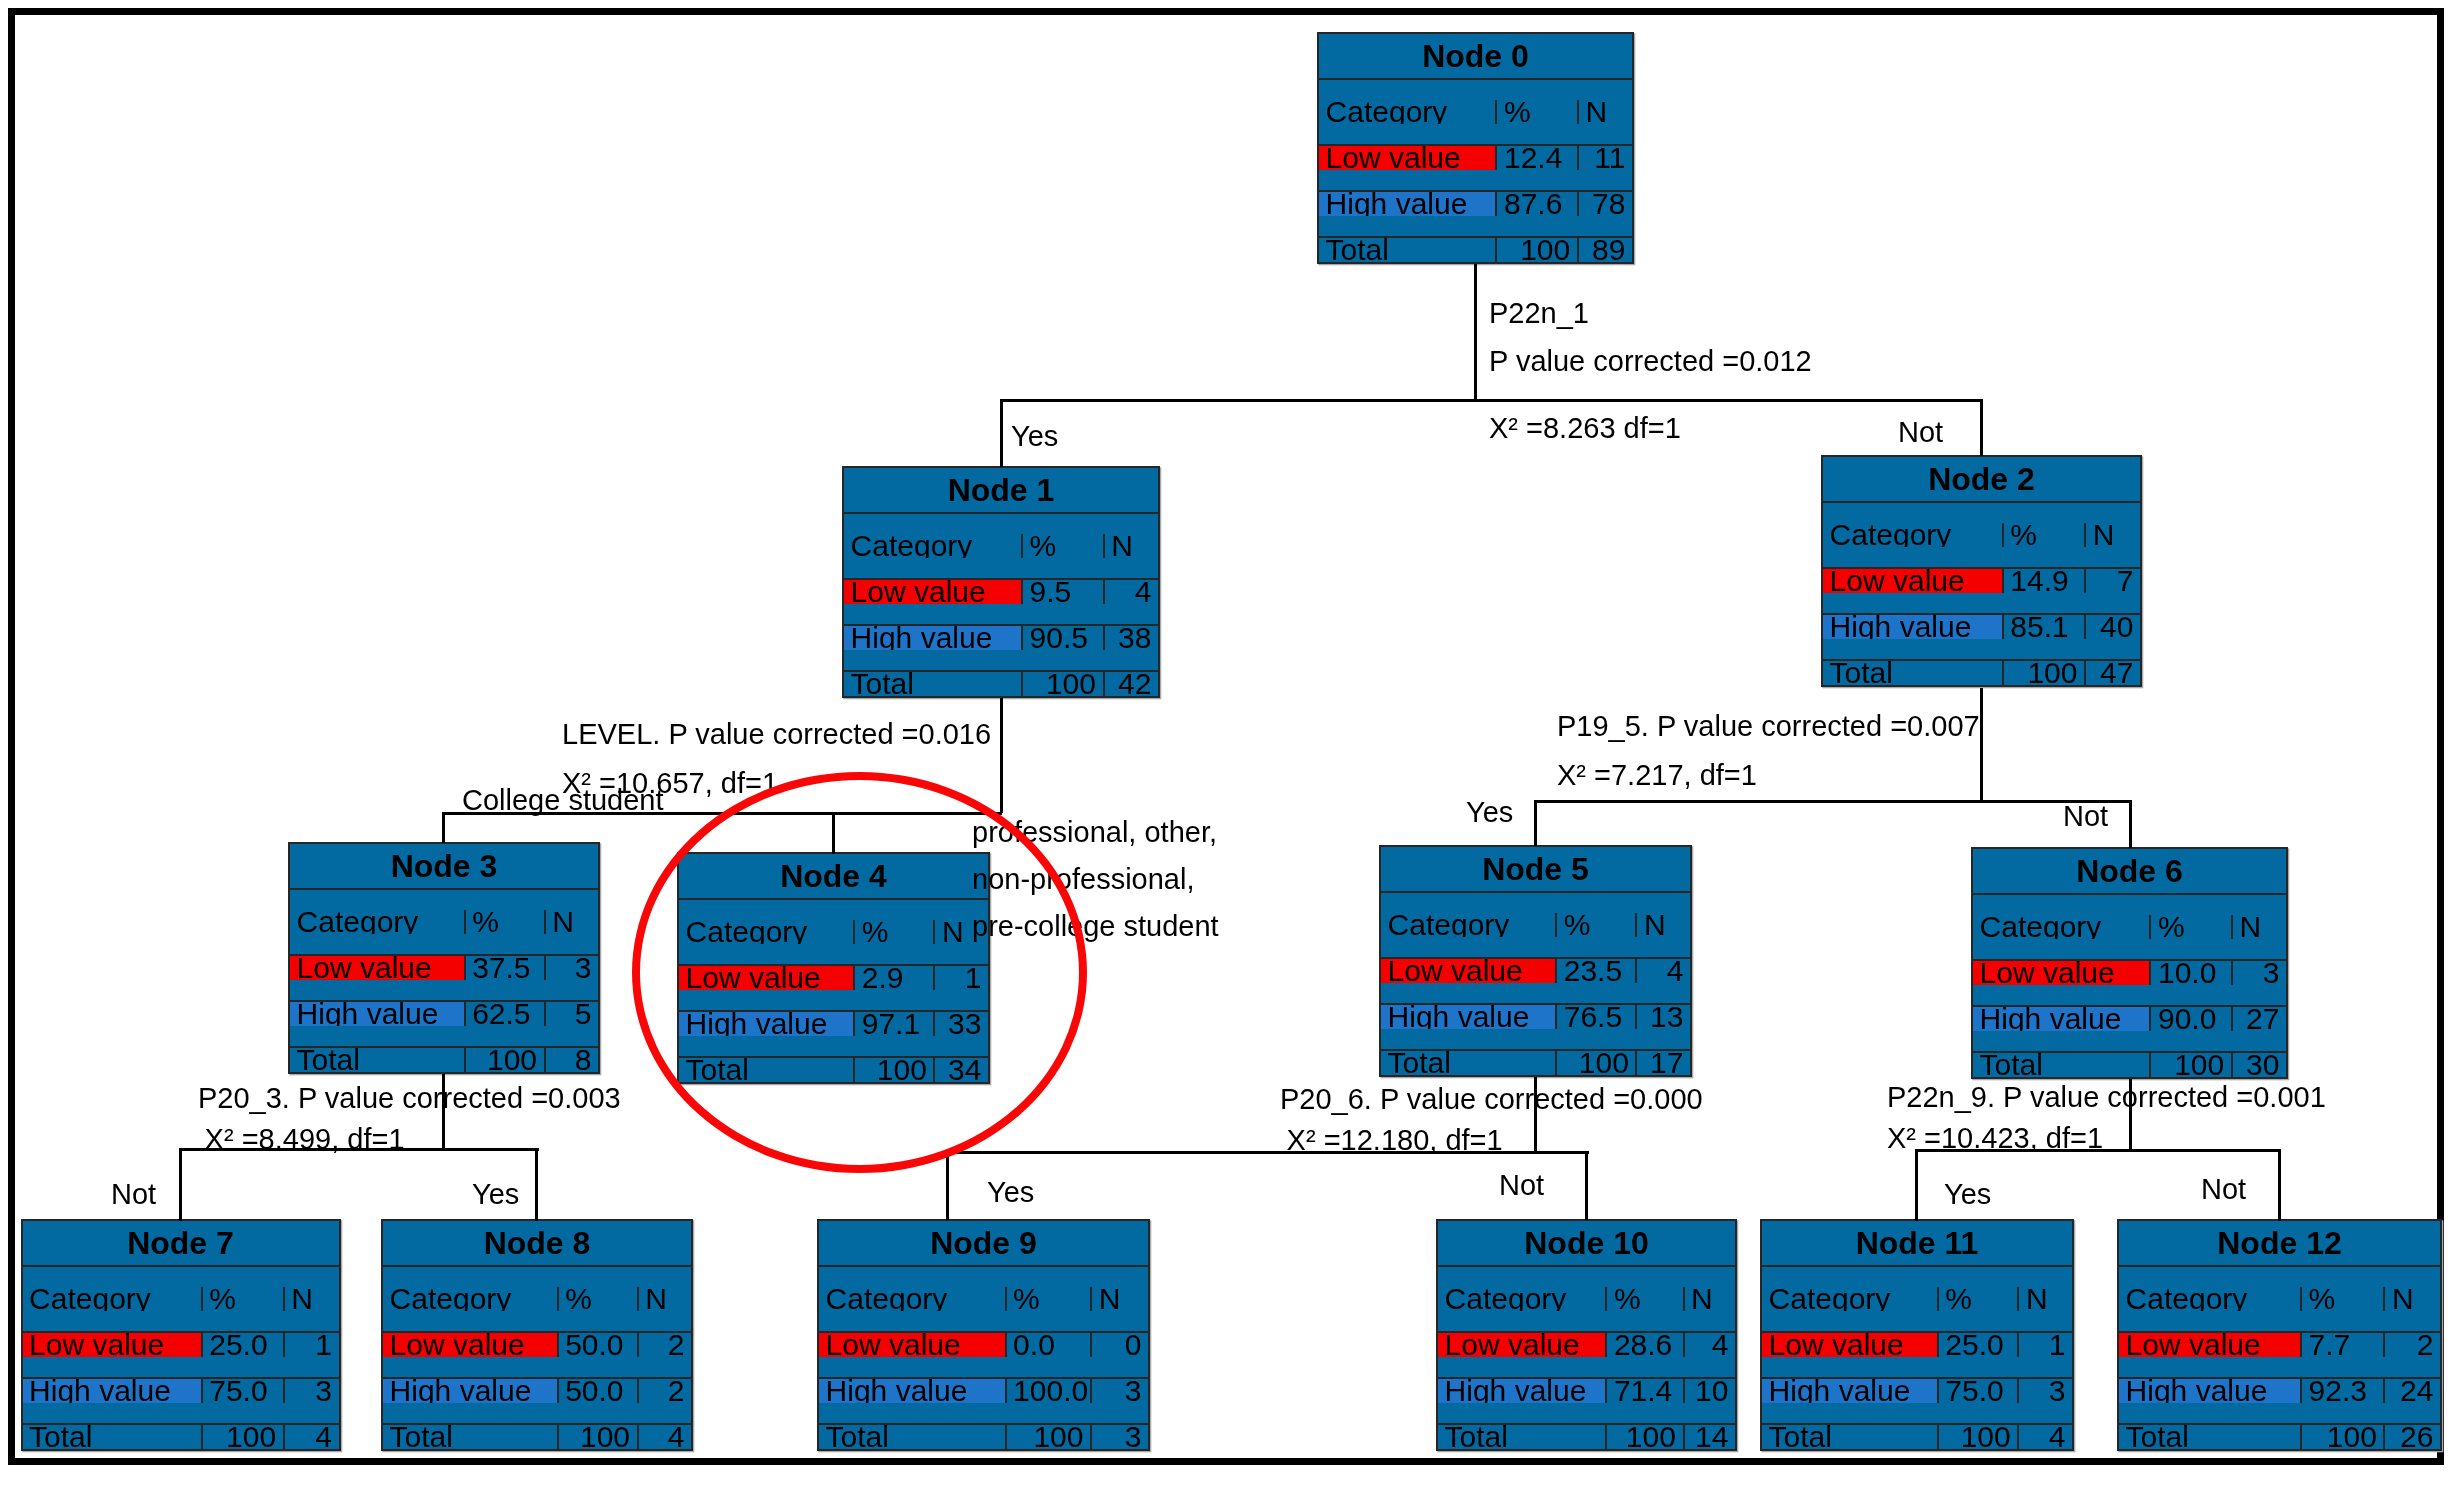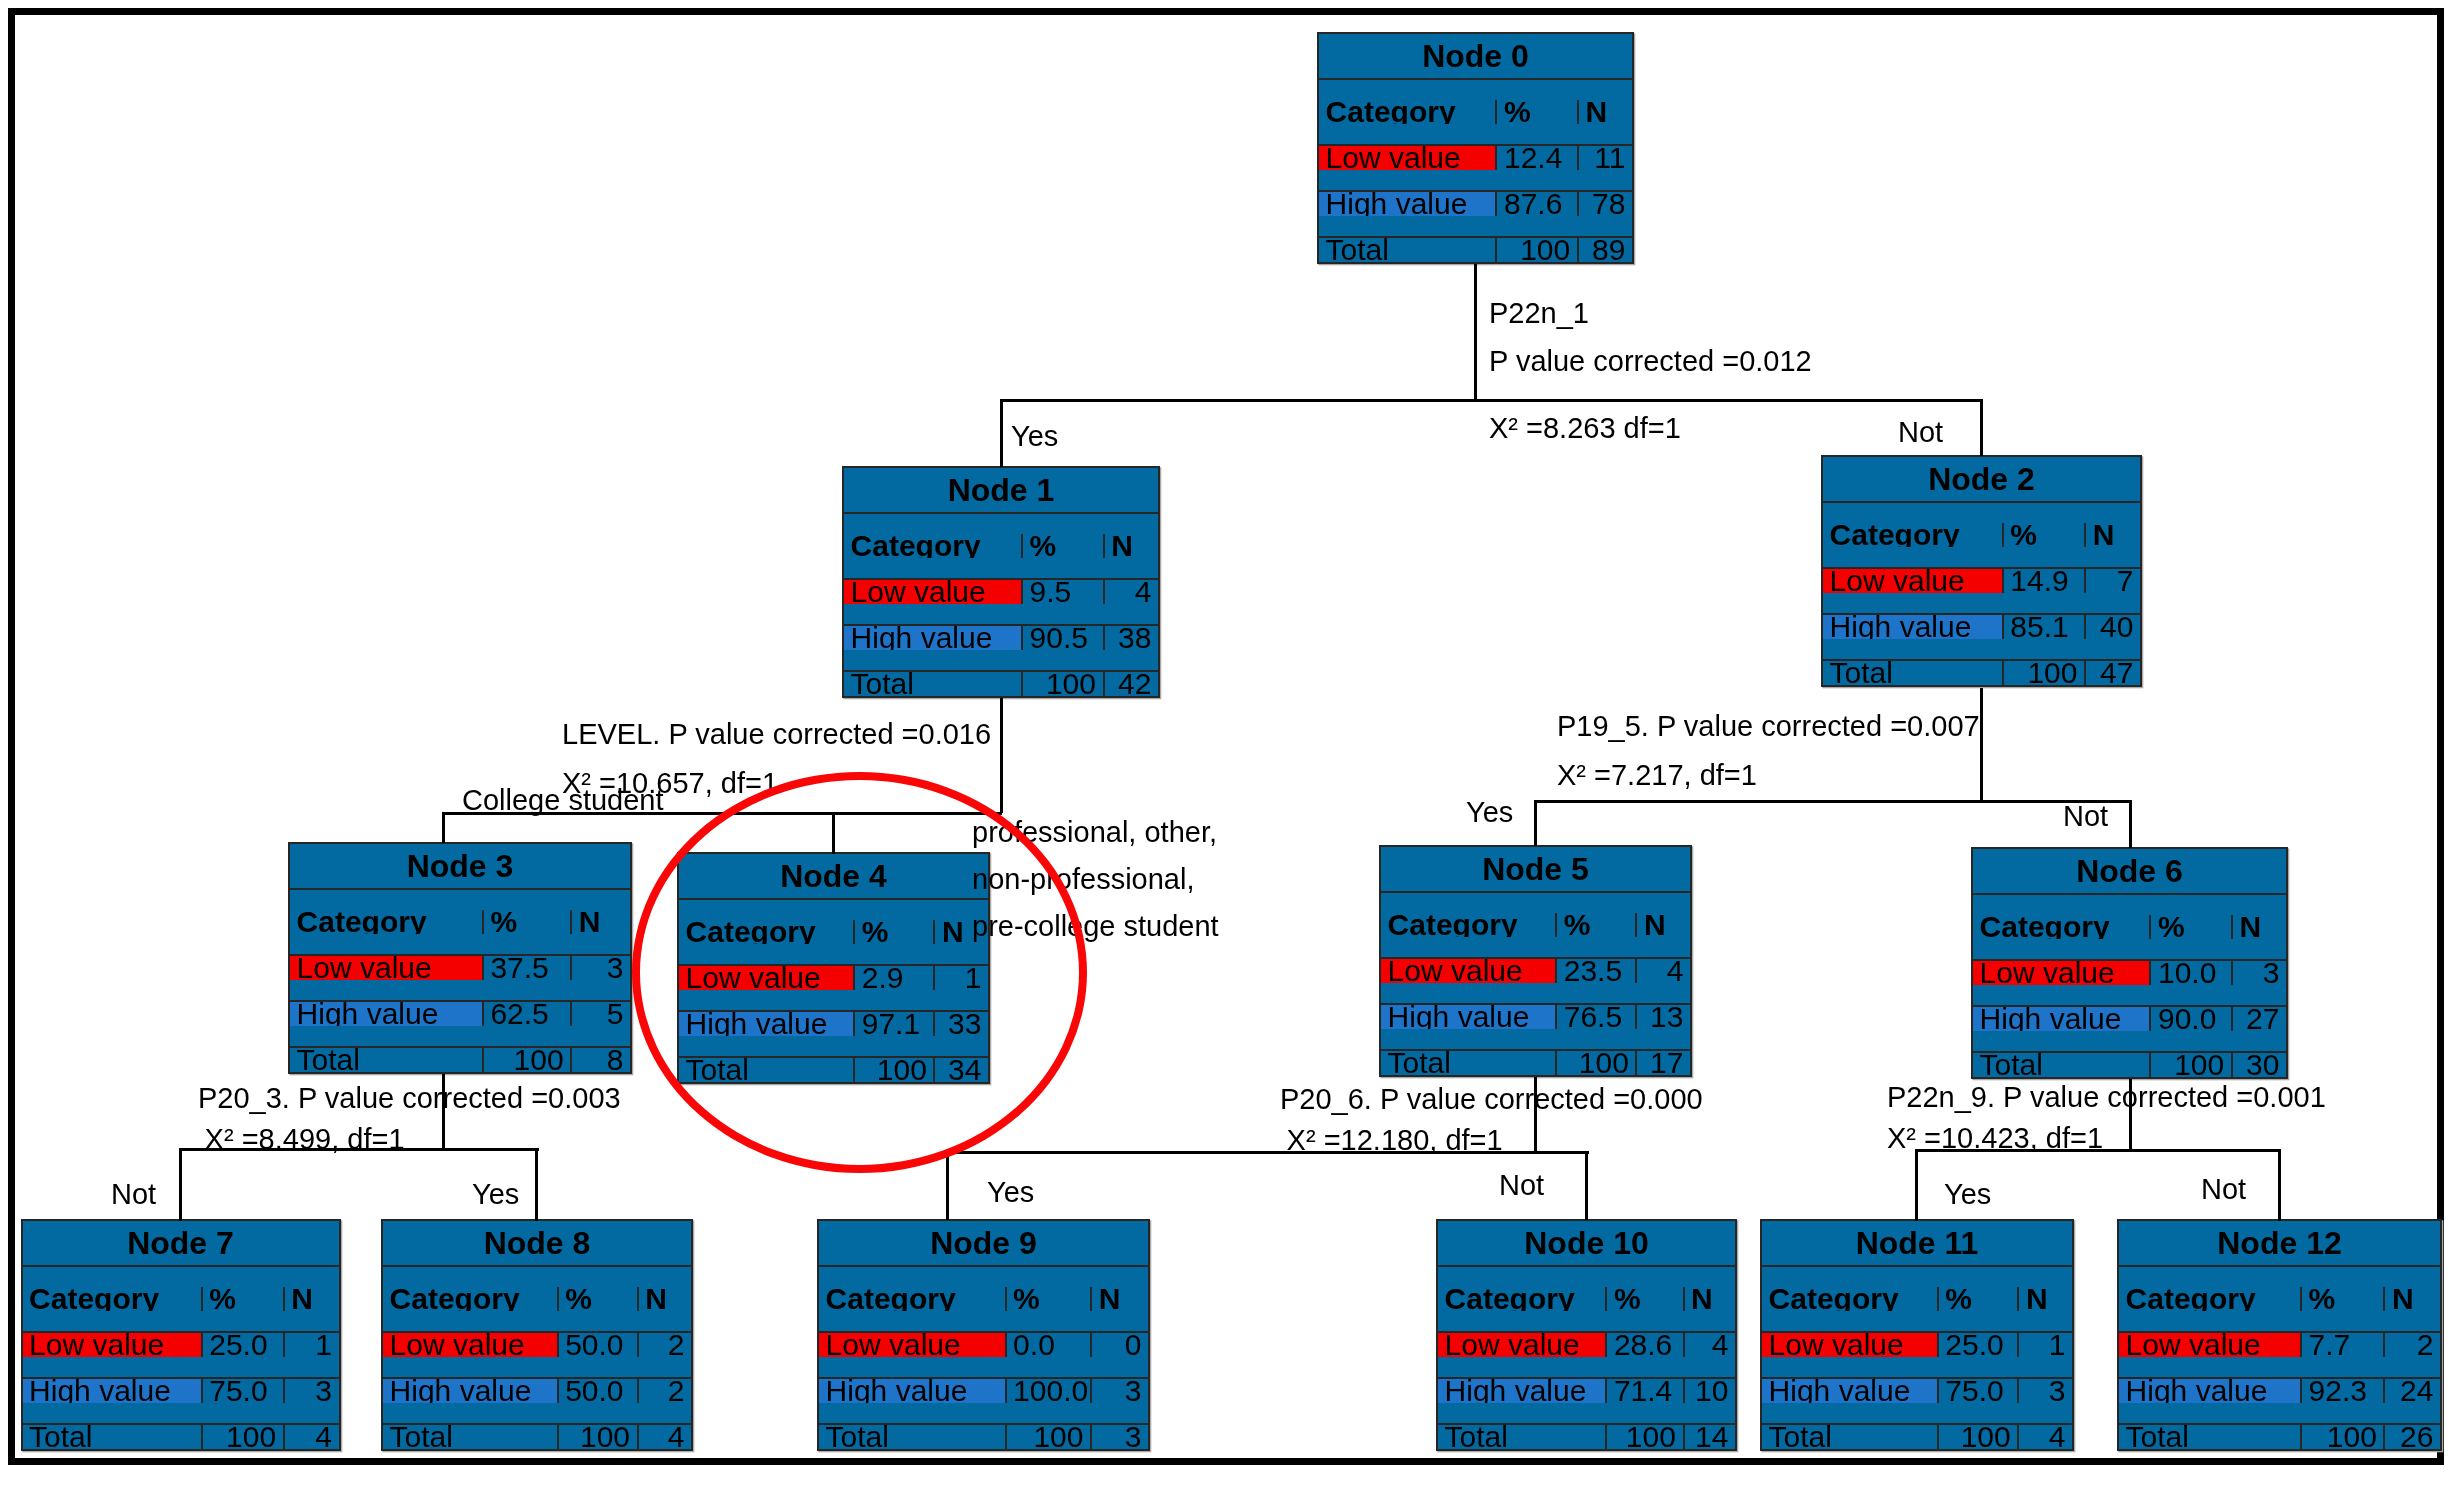--- a/index.html
+++ b/index.html
@@ -6,21 +6,21 @@
   body{width:2462px;height:1491px;position:relative;font-family:"Liberation Sans",sans-serif;color:#000;}
   .frame{position:absolute;left:8px;top:8px;width:2436px;height:1457px;border:7.3px solid #000;box-sizing:border-box;}
   .node{position:absolute;height:232px;border:2.6px solid #262626;background:#0369a1;box-sizing:border-box;display:flex;flex-direction:column;box-shadow:1.3px 1.3px 0 #aaa;gap:20px;}
   .node-title{flex:0 0 44px;border-bottom:2px solid #262626;display:flex;align-items:center;justify-content:center;font-size:32px;font-weight:bold;}
   .nrow{flex:1;display:flex;min-height:0;}
   .nrow + .nrow{border-top:2px solid #262626;}
   .cell{box-sizing:border-box;display:flex;align-items:center;font-size:30px;padding:0 6.6px;overflow:hidden;white-space:nowrap;}
   .cat{flex:0 0 57%;border-right:2px solid #262626;}
   .pct{flex:0 0 26%;border-right:2px solid #262626;}
   .ncol{flex:1;justify-content:flex-end;}
-  .hb{font-weight:bold;}
+  .hb{font-weight:normal;}
   .low{background:var(--low,#f40000);}
   .high{background:var(--high,#1e74c8);}
   .totpct{justify-content:flex-end;}
   .tline{position:absolute;background:#000;}
   .lab{position:absolute;font-size:29px;white-space:nowrap;}
   .split{position:absolute;font-size:29px;line-height:48px;white-space:nowrap;}
   .split.tight{line-height:41px;}
   .ellipse{position:absolute;left:632px;top:772px;width:439px;height:385px;border:8px solid var(--circle,#f90606);border-radius:50%;pointer-events:none;}
 </style>
 </head>
@@ -91,21 +91,21 @@
       <div class="cell cat high">High value</div>
       <div class="cell pct">85.1</div>
       <div class="cell ncol">40</div>
     </div>
     <div class="nrow">
       <div class="cell cat">Total</div>
       <div class="cell pct totpct">100</div>
       <div class="cell ncol">47</div>
     </div>
   </div>
-    <div class="node" style="left: 288px; top: 842px; width: 344px;">
+    <div class="node" style="left: 288px; top: 842px; width: 312px;">
     <div class="node-title">Node 3</div>
     <div class="nrow">
       <div class="cell cat hb">Category</div>
       <div class="cell pct hb">%</div>
       <div class="cell ncol hb" style="justify-content:flex-start;">N</div>
     </div>
     <div class="nrow">
       <div class="cell cat low">Low value</div>
       <div class="cell pct">37.5</div>
       <div class="cell ncol">3</div>

